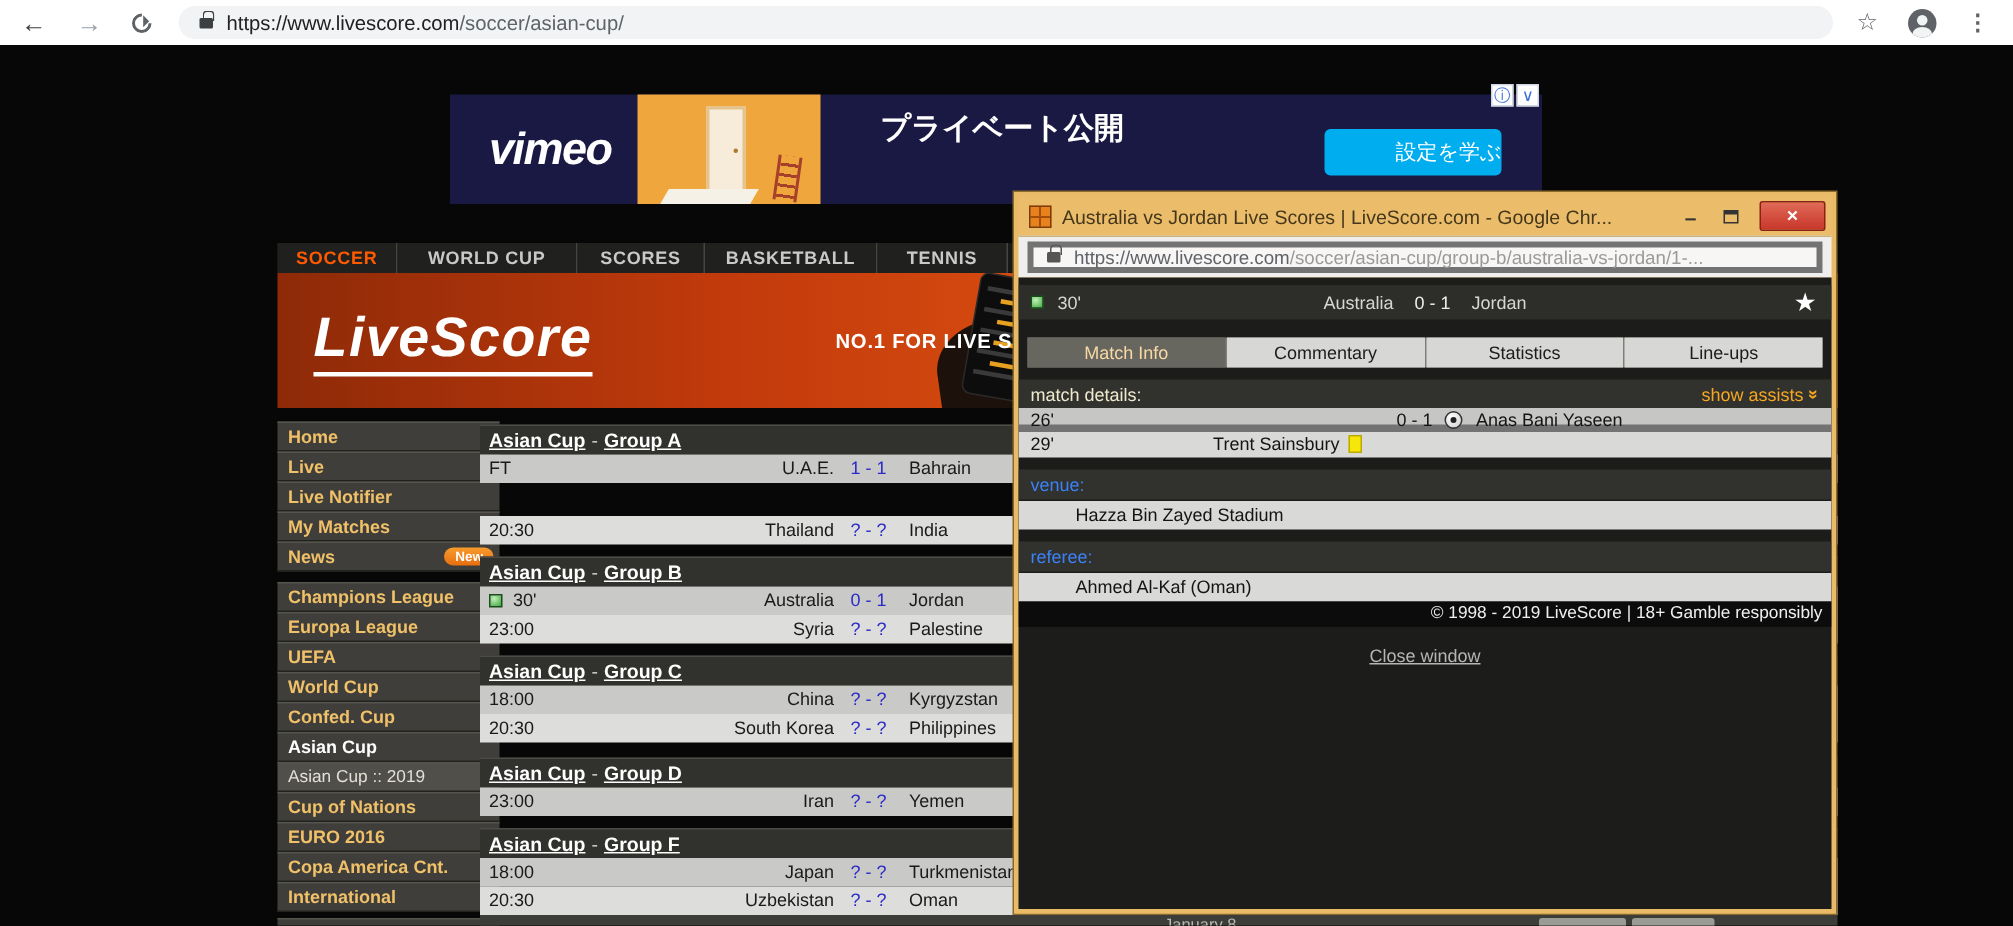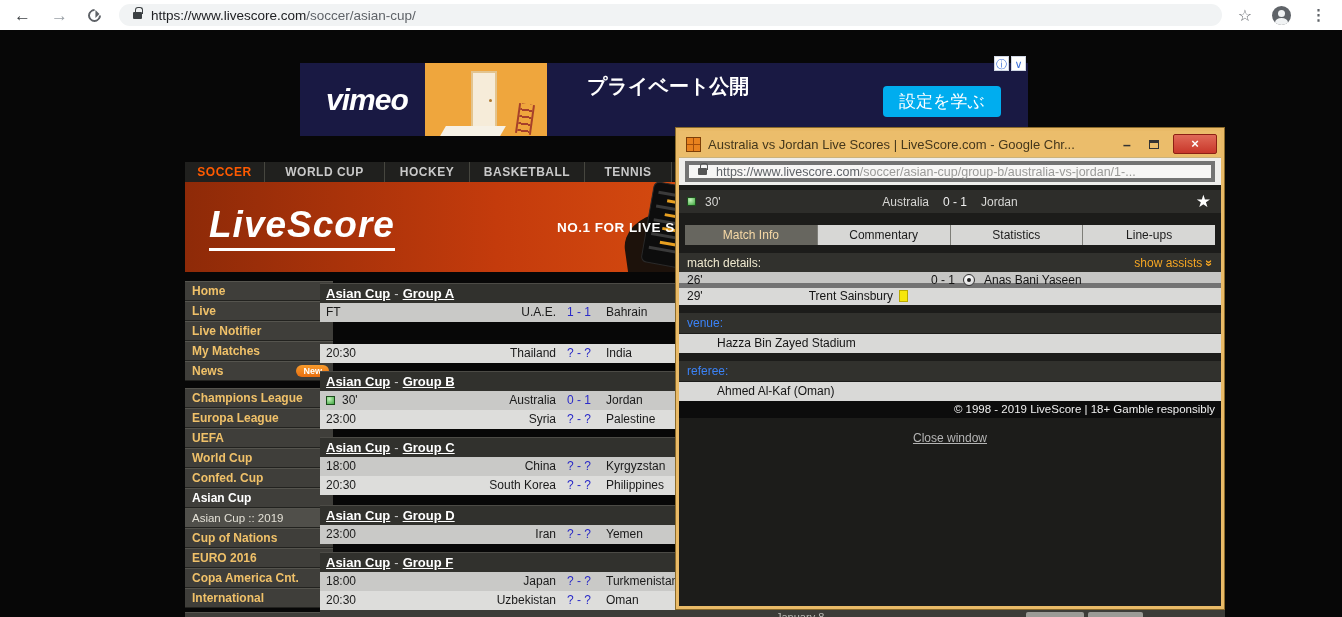--- a/index.html
+++ b/index.html
@@ -39,21 +39,21 @@
     letter-spacing:-1px; font-style:italic; }
   .ad-illus { position:absolute; left:125px; top:0; width:122px; height:73px; background:#efa63d; overflow:hidden; }
   .door { position:absolute; left:46px; top:8px; width:26px; height:58px; background:#f6ecd9; border:2px solid #e3c48e; }
   .door::after { content:""; position:absolute; right:3px; top:26px; width:3px; height:3px; border-radius:50%; background:#b07a30; }
   .ladder { position:absolute; right:14px; bottom:2px; width:16px; height:30px;
     border-left:2px solid #a6402a; border-right:2px solid #a6402a;
     background:repeating-linear-gradient(180deg, transparent 0 5px, #a6402a 5px 7px); transform:rotate(8deg); }
   .floor { position:absolute; left:18px; bottom:0; width:60px; height:10px; background:#f6f1e6; transform:skewX(-30deg); }
   .ad-text { position:absolute; left:287px; top:10px; color:#fff; font-size:20px; line-height:27px; font-weight:bold; }
   .ad-btn { position:absolute; left:583px; top:23px; width:118px; height:31px; background:#00adef; color:#fff;
-    font-size:17px; text-align:center; line-height:31px; border-radius:4px; }
+    font-size:14px; text-align:right; line-height:31px; border-radius:4px; }
 
   
   .site-nav { position:absolute; left:185px; top:162px; width:1040px; height:20px; background:#191917;
     display:flex; border-bottom:1px solid #101010; }
   .site-tab { height:20px; line-height:20px; text-align:center; font-size:12px; font-weight:bold;
     color:#c9c9c9; letter-spacing:.5px; border-right:1px solid #46463f; background:#20201e; }
   .site-tab.active { color:#ff5a00; }
   .t0{width:80px;} .t1{width:120px;} .t2{width:85px;} .t3{width:115px;} .t4{width:87px;}
   .site-nav .filler { flex:1; background:#191917; }
 
@@ -196,21 +196,21 @@
   </div>
   <div class="ad-text">
     <div>プライベート公開</div>
   </div>
   <div class="ad-btn">設定を学ぶ</div>
 </div>
 
 <div class="site-nav">
   <div class="site-tab t0 active">SOCCER</div>
   <div class="site-tab t1">WORLD CUP</div>
-  <div class="site-tab t2">HOCKEY</div>
+  <div class="site-tab t2">SCORES</div>
   <div class="site-tab t3">BASKETBALL</div>
   <div class="site-tab t4">TENNIS</div>
   <div class="filler"></div>
 </div>
 
 <div class="banner">
   <span class="ls-logo">LiveScore</span>
   <span class="hand"></span>
   <span class="phone">
     <i></i>

